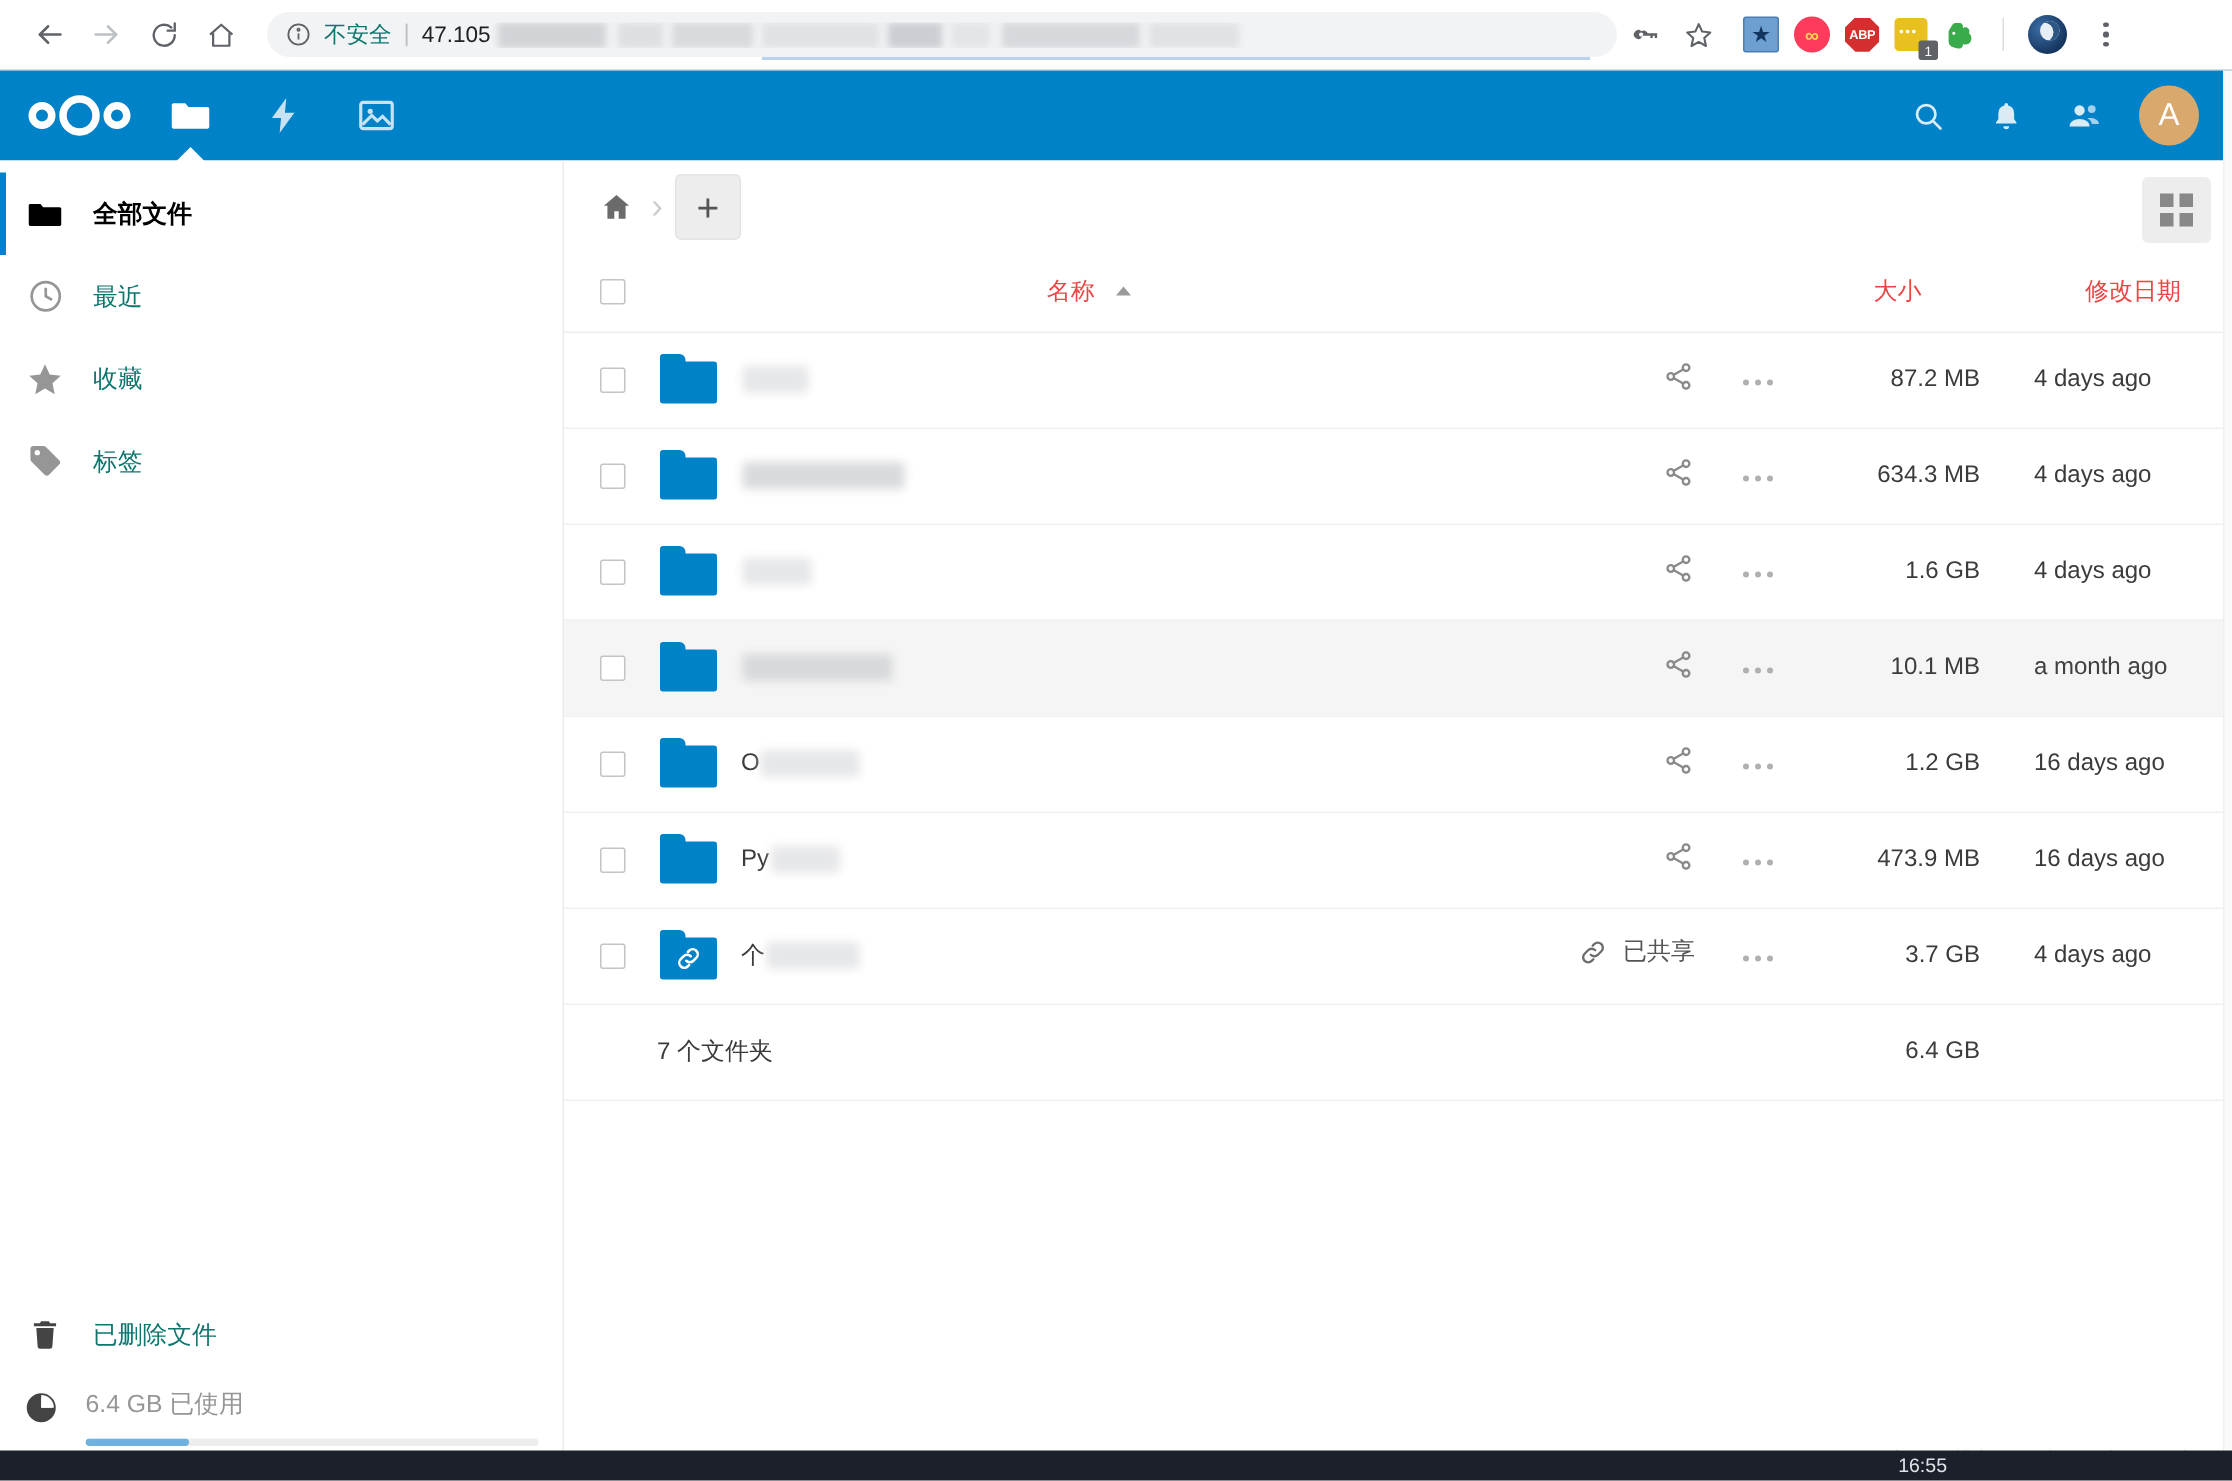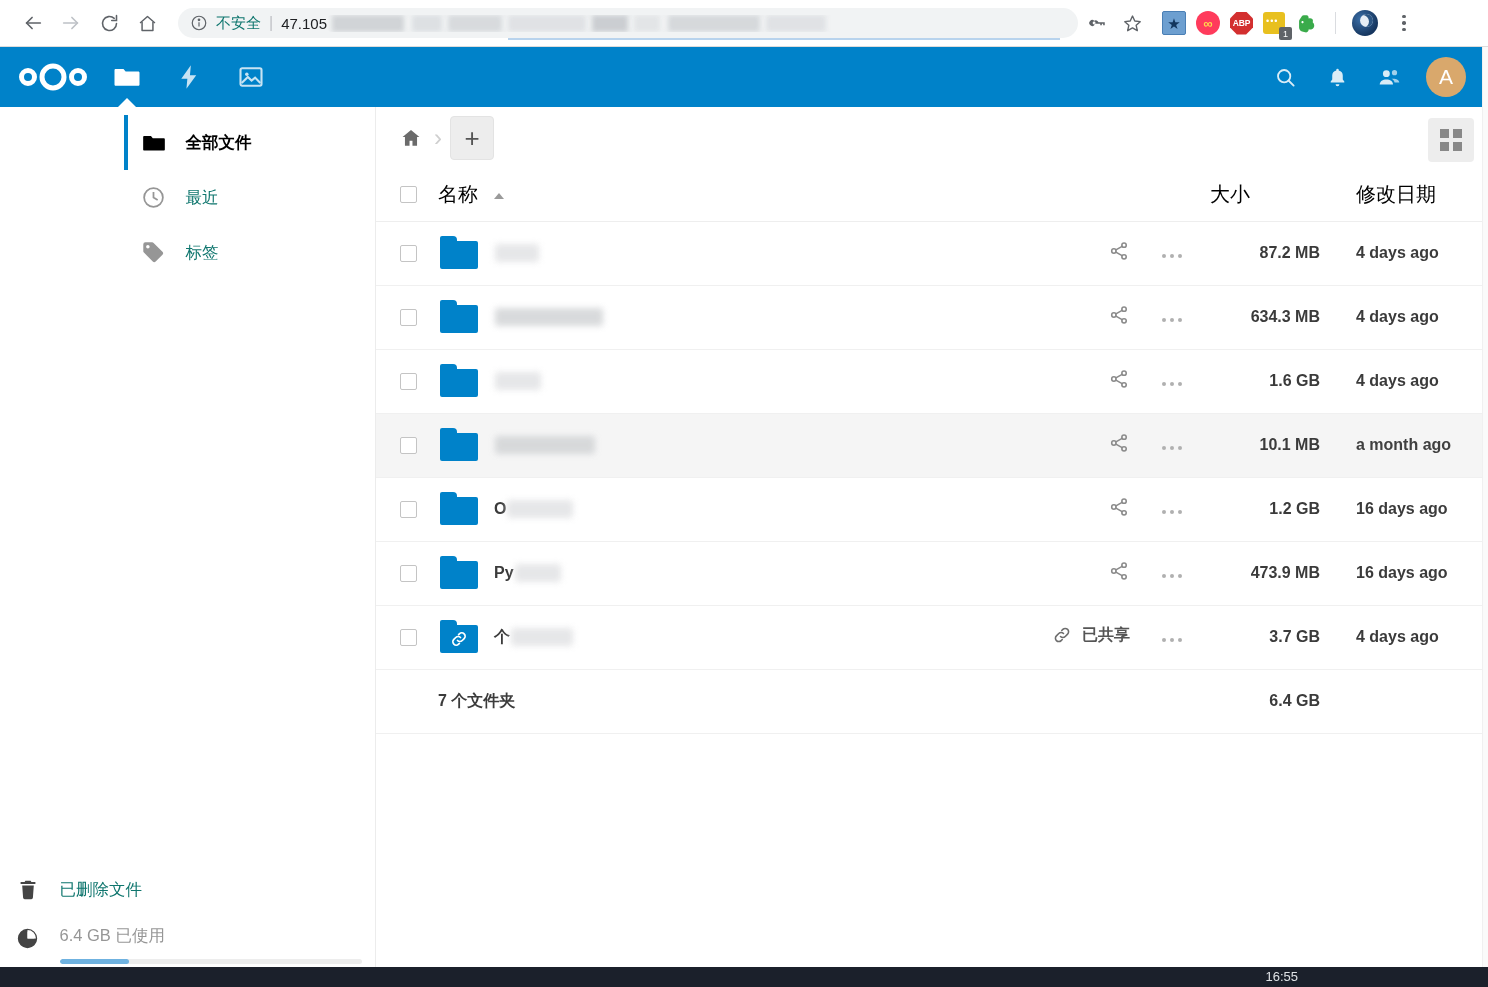--- a/index.html
+++ b/index.html
@@ -87,21 +87,21 @@
   .avatar {
     width: 40px; height: 40px; border-radius: 50%; background: #d9a86c; color: #fff;
     display: flex; align-items: center; justify-content: center; font-size: 21px;
   }
 
   
   .app-body { display: flex; height: 880px; }
 
   .sidebar {
     width: 376px; background: #fff; border-right: 1px solid #ececec;
-    display: flex; flex-direction: column; position: relative; flex: 0 0 376px; align-items: center;
+    display: flex; flex-direction: column; position: relative; flex: 0 0 376px;
   }
   .side-top { padding-top: 8px; }
   .side-item {
     height: 55px; display: flex; align-items: center; padding-left: 16px; gap: 18px;
     position: relative; color: #0f766e; font-size: 16.5px;
   }
   .side-item .s-ico { width: 28px; display:flex; align-items:center; justify-content:center; color:#969696;}
   .side-item.active { color: #000; font-weight: 600; }
   .side-item.active .s-ico { color: #000; }
   .side-item.active::before {
@@ -126,24 +126,24 @@
   }
   .grid-toggle {
     position: absolute; right: 14px; top: 11px; width: 46px; height: 44px; background: #ededed;
     border-radius: 4px; display: flex; align-items: center; justify-content: center;
   }
   .grid-toggle .g { display: grid; grid-template-columns: 9px 9px; grid-template-rows: 9px 9px; gap: 4px;}
   .grid-toggle .g i { background: #888; display: block; }
 
   table.files { width: 100%; border-collapse: collapse; table-layout: fixed; }
   table.files th {
-    font-weight: normal; color: #000000; font-size: 20px; text-align: left;
+    font-weight: normal; color: #ef4444; font-size: 16px; text-align: center;
     height: 52px; vertical-align: middle; border-bottom: 1px solid #eee;
   }
-  table.files td { height: 64px; vertical-align: middle; border-bottom: 1px solid #f0f0f0; font-size: 16px; color: #3b3b3b; font-weight: bold;}
+  table.files td { height: 64px; vertical-align: middle; border-bottom: 1px solid #f0f0f0; font-size: 16px; color: #3b3b3b;}
   .c-check { width: 62px; padding-left: 24px; }
   .c-name  { }
   .c-share { width: 120px; text-align: right; padding-right: 4px;}
   .c-menu  { width: 76px; text-align: center;}
   .c-size  { width: 118px; text-align: right; padding-right: 8px;}
   .c-date  { width: 160px; padding-left: 28px; }
 
   .cb { width: 17px; height: 17px; border: 1px solid #c4c4c4; border-radius: 2px; background: #fff; display:block;}
   .sort-arrow { display: inline-block; margin-left: 10px; vertical-align: 2px;
     border-left: 5px solid transparent; border-right: 5px solid transparent; border-bottom: 6px solid #9a9a9a;}
@@ -339,20 +339,28 @@
       <div class="side-item">
         <span class="s-ico">
           <svg width="25" height="25" viewBox="0 0 24 24" fill="none" stroke="currentColor" stroke-width="1.7">
               <circle cx="12" cy="12" r="9"></circle>
               <polyline points="12,6.6 12,12 16,14.3"></polyline>
             </svg>
         </span>
         <span>最近</span>
       </div>
 
+      <div class="side-item">
+        <span class="s-ico">
+          <svg width="26" height="26" viewBox="0 0 24 24" fill="currentColor">
+              <polygon points="12,2.6 14.9,8.9 21.7,9.7 16.6,14.3 18,21 12,17.6 6,21 7.4,14.3 2.3,9.7 9.1,8.9"></polygon>
+            </svg>
+        </span>
+        <span>收藏</span>
+      </div>
 
 
       <div class="side-item">
         <span class="s-ico">
           <svg width="25" height="25" viewBox="0 0 24 24" fill="currentColor">
               <path d="M20.6 11.3 12.1 2.8a2 2 0 0 0-1.4-.6H4.2a2 2 0 0 0-2 2v6.5c0 .5.2 1 .6 1.4l8.5 8.5a2 2 0 0 0 2.8 0l6.5-6.5a2 2 0 0 0 0-2.8zM6.6 8.2a1.7 1.7 0 1 1 0-3.4 1.7 1.7 0 0 1 0 3.4z"></path>
             </svg>
         </span>
         <span>标签</span>
       </div>

